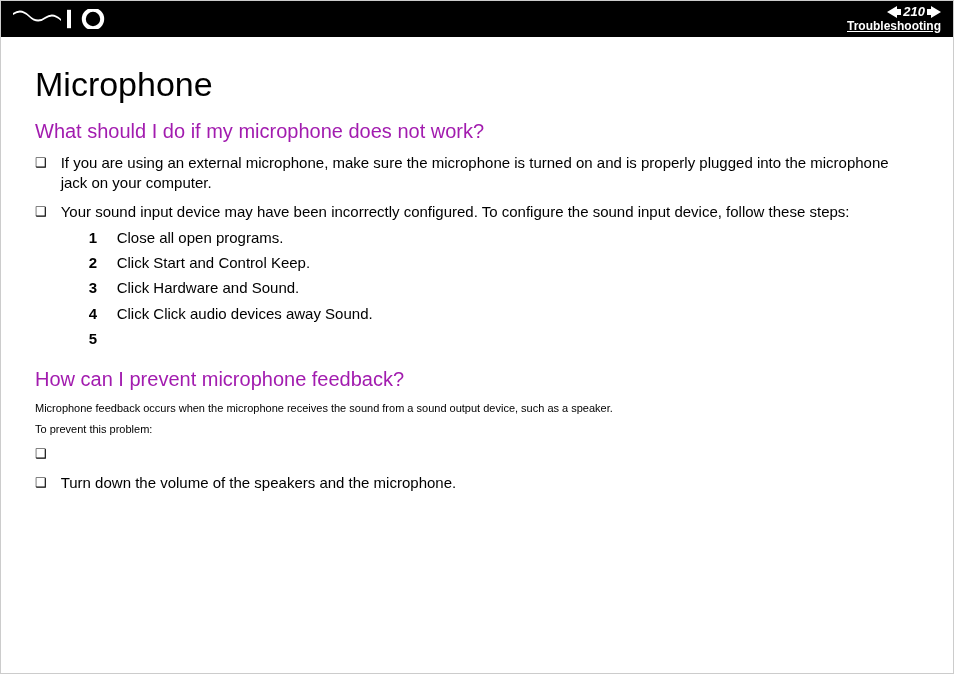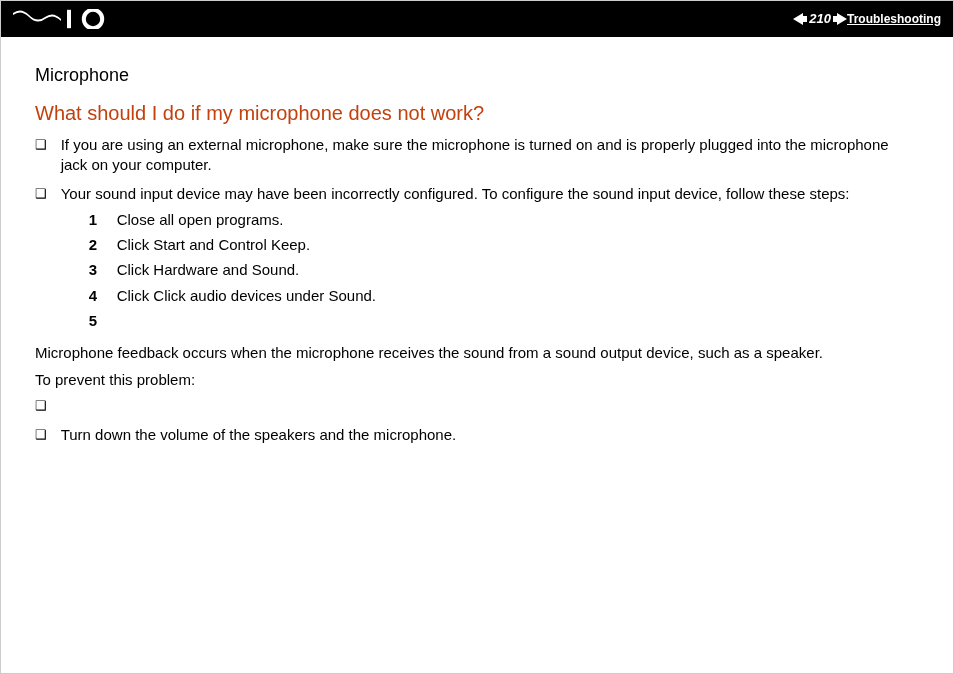--- a/index.html
+++ b/index.html
@@ -22,20 +22,21 @@
     height: 36px;
     display: flex;
     align-items: center;
     justify-content: space-between;
     padding: 0 12px;
   }
   .logo svg { display: block; }
   .header-right {
     text-align: left;
     display: flex;
+    flex-direction: column;
     align-items: flex-end;
     justify-content: center;
     line-height: 1.1;
   }
   .page-nav {
     display: flex;
     align-items: center;
     gap: 2px;
     font-size: 13px;
     font-style: italic;
@@ -44,26 +45,26 @@
   .page-nav .arrow { display: inline-flex; }
   .section-label {
     font-size: 12px;
     font-weight: bold;
     text-decoration: underline;
   }
   .content {
     padding: 28px 34px 20px 34px;
   }
   h1.title {
-    font-size: 18px;
+    font-size: 34px;
     font-weight: normal;
     margin-bottom: 14px;
   }
   h2.question {
-    color: #c2410c;
+    color: #a21caf;
     font-size: 20px;
     font-weight: normal;
     margin-bottom: 10px;
     margin-top: 16px;
   }
   .bullet-list {
     list-style: none;
     margin: 0 0 6px 0;
   }
   .bullet-list > li {
@@ -88,21 +89,21 @@
     gap: 14px;
     font-size: 15px;
     line-height: 1.55;
     margin-bottom: 2px;
   }
   .step-num {
     font-weight: bold;
     min-width: 14px;
   }
   .para {
-    font-size: 15px;
+    font-size: 11px;
     line-height: 1.4;
     margin-bottom: 6px;
   }
   b.kw { font-weight: normal; }
 </style>
 </head>
 <body>
 
 <div class="page">
 
@@ -154,30 +155,31 @@
             <li>
               <span class="step-num">2</span>
               <span><span>Click </span><b class="kw">Start</b><span> and </span><b class="kw">Control Keep</b><span>.</span></span>
             </li>
             <li>
               <span class="step-num">3</span>
               <span><span>Click </span><b class="kw">Hardware and Sound</b><span>.</span></span>
             </li>
             <li>
               <span class="step-num">4</span>
-              <span><span>Click </span><b class="kw">Click audio devices</b><span> under </span><b class="kw">Sound</b><span>.</span></span>
+              <span><span>Click </span><b class="kw">Click audio devices</b><span> away </span><b class="kw">Sound</b><span>.</span></span>
             </li>
             <li>
               <span class="step-num">5</span>
             </li>
           </ol>
         </div>
       </li>
     </ul>
 
+    <h2 class="question">How can I prevent microphone feedback?</h2>
     <p class="para">Microphone feedback occurs when the microphone receives the sound from a sound output device, such as a speaker.</p>
     <p class="para">To prevent this problem:</p>
     <ul class="bullet-list">
       <li>
         <span class="bullet-marker">❑</span>
       </li>
       <li>
         <span class="bullet-marker">❑</span>
         <span>Turn down the volume of the speakers and the microphone.</span>
       </li>

